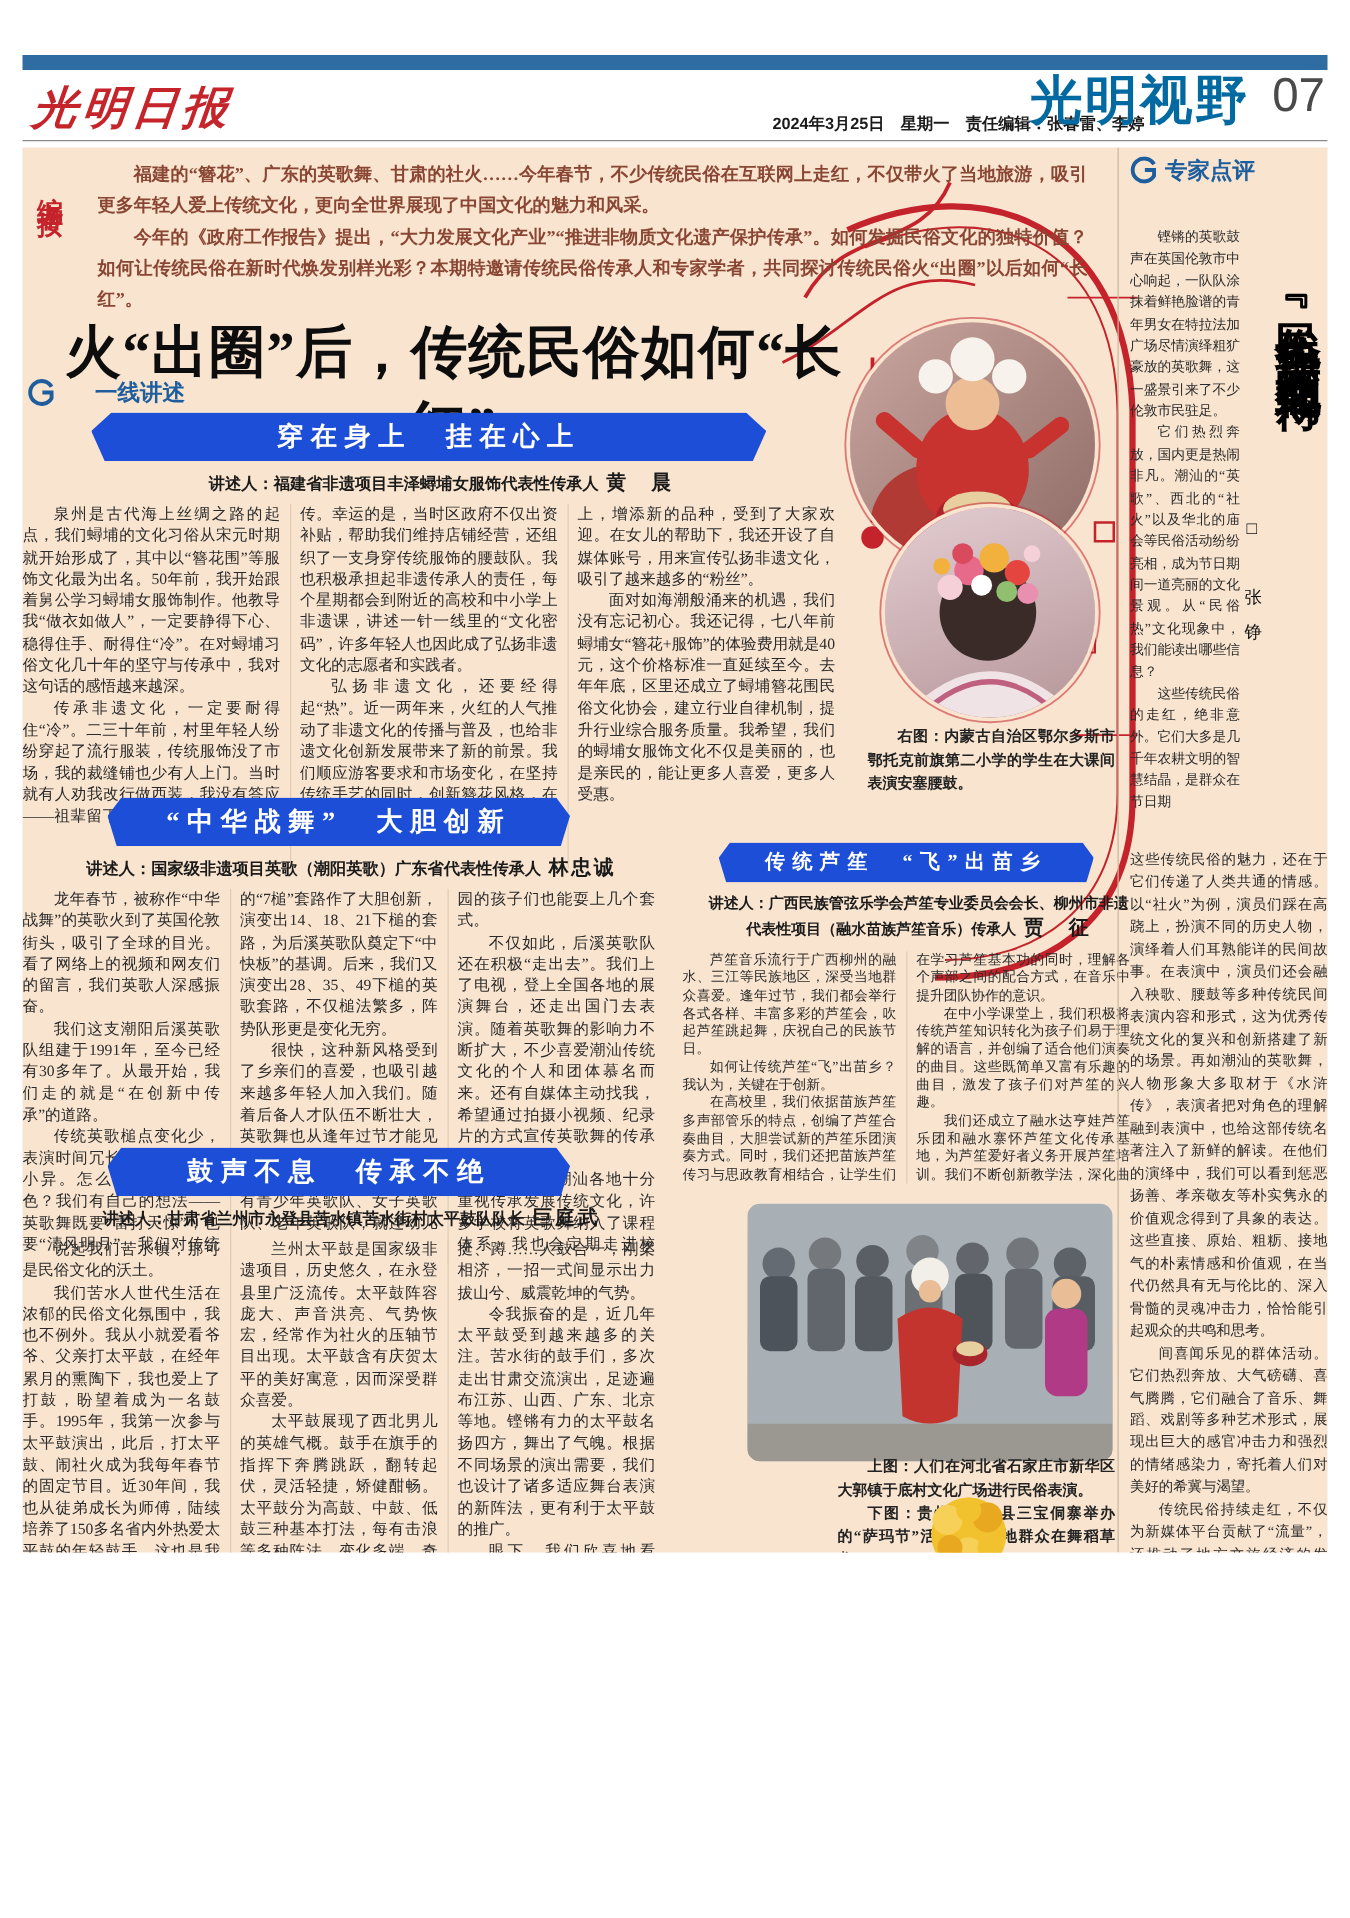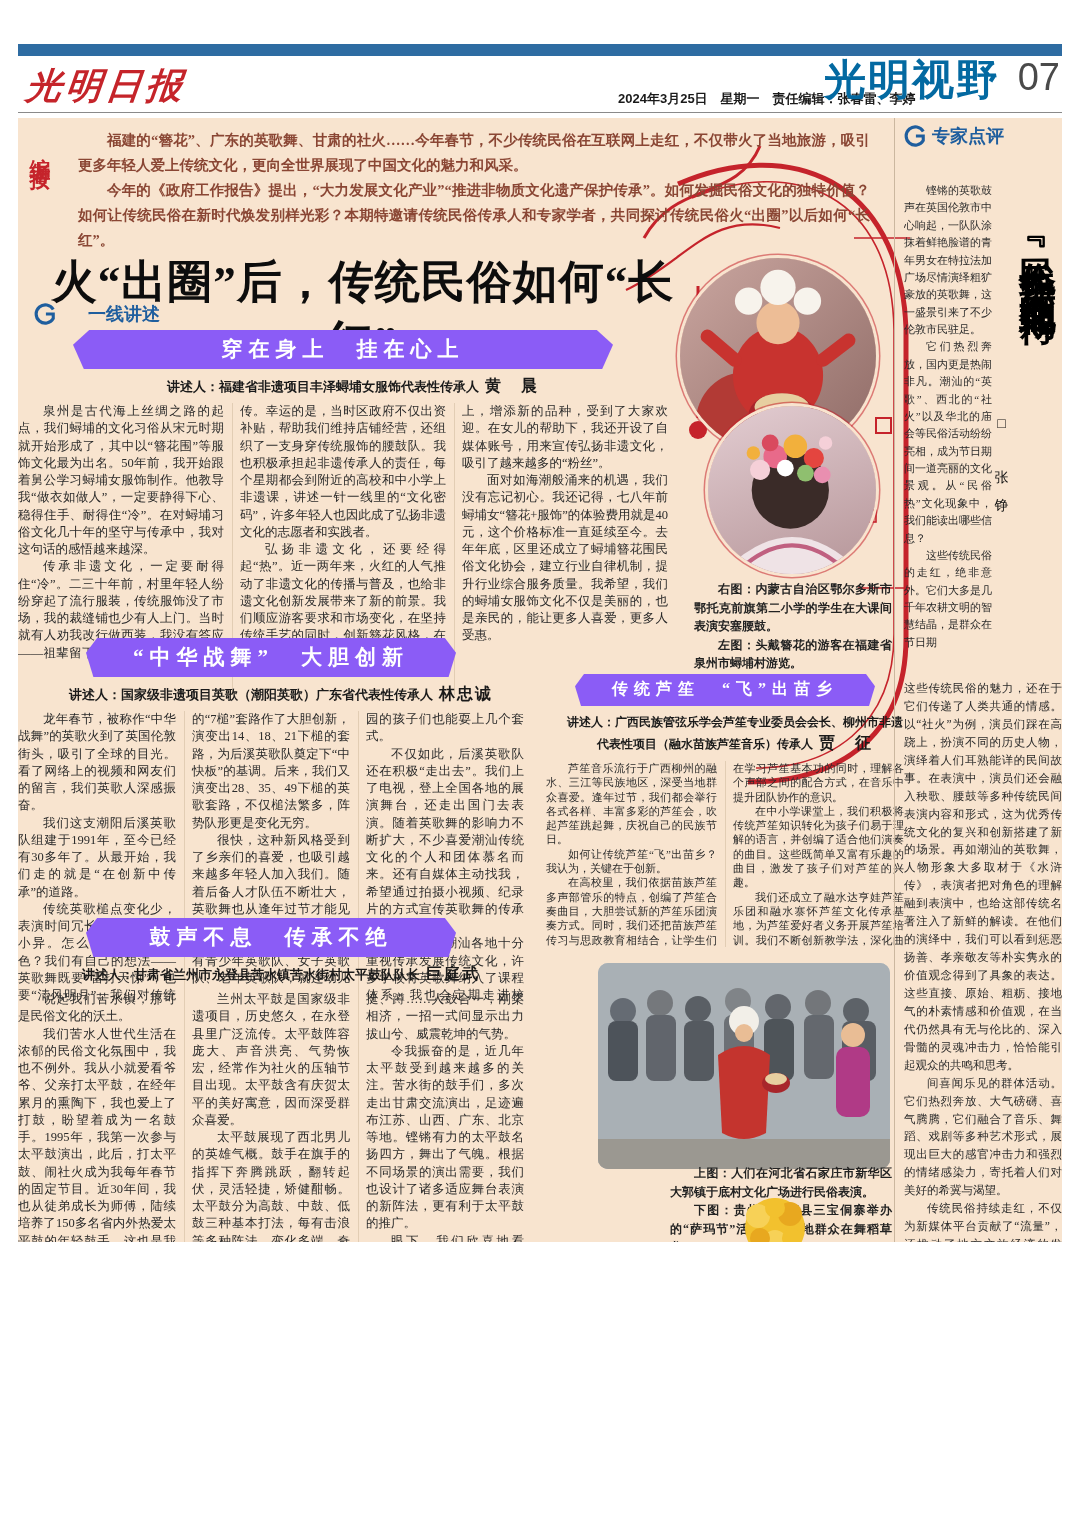--- a/index.html
+++ b/index.html
@@ -21,25 +21,25 @@
   .ed-label{position:absolute;left:8px;top:22px;width:28px;writing-mode:vertical-rl;
             color:#c5232b;font-weight:900;font-size:21px;letter-spacing:6px;}
   .ed-text{position:absolute;left:60px;top:10px;width:792px;color:#8a4634;font-size:14.5px;
            line-height:1.72;text-align:justify;font-weight:600;}
   .ed-text p{margin:0;text-indent:2em;}
   
   .headline{position:absolute;left:0;top:104px;width:690px;text-align:center;font-size:45px;
             font-weight:900;color:#0d0d0d;letter-spacing:1px;}
   .lead-label,.expert-label{display:flex;align-items:center;gap:6px;color:#1f5e9e;
             font-weight:900;font-size:18px;font-family:"Liberation Sans",sans-serif;}
-  .lead-label{position:absolute;left:16px;top:184px;gap:32px;}
+  .lead-label{position:absolute;left:4px;top:184px;gap:32px;}
   .gicon{width:22px;height:22px;flex:0 0 auto;}
   
   .article{position:absolute;}
-  .banner{margin:0 auto;background:#8b5cf6;color:#fff;text-align:center;font-weight:900;
+  .banner{margin:0 auto;background:#1d4ed8;color:#fff;text-align:center;font-weight:900;
           font-size:21px;letter-spacing:6px;padding:5px 0 6px;
           clip-path:polygon(3% 0,97% 0,100% 38%,98% 100%,2% 100%,0 38%);}
   .byline{text-align:center;font-size:13px;font-weight:bold;margin:7px 0 6px;color:#1a1a1a;padding-left:20px;}
   .speaker{font-size:16px;font-weight:900;letter-spacing:2px;margin-left:6px;}
   .body{column-gap:16px;column-rule:1px solid #e2cdb4;text-align:justify;overflow:hidden;}
   .body p{margin:0;text-indent:2em;}
   .art1{left:0;top:212px;width:650px;}
   .art1 .banner{width:540px;}
   .art1 .body{column-count:3;height:292px;font-size:12.5px;line-height:1.38;}
   .art2{left:0;top:520px;width:506px;}
@@ -217,21 +217,20 @@
           <circle cx="46" cy="37" r="5" fill="#ffffff"></circle>
         <circle cx="68" cy="41" r="5" fill="#e98fb0"></circle>
           <circle cx="37" cy="22" r="5" fill="#d94a5e"></circle>
         <circle cx="70" cy="22" r="4" fill="#f5d0d8"></circle>
           <circle cx="27" cy="28" r="4" fill="#f2b03c"></circle>
       </svg>
     </div>
 
     <div class="caps1">
       <p><b>右图：</b><span>内蒙古自治区鄂尔多斯市鄂托克前旗第二小学的学生在大课间表演安塞腰鼓。</span></p>
-      <p><b>左图：</b><span>头戴簪花的游客在福建省泉州市蟳埔村游览。</span></p>
     </div>
 
     <div class="photo-crowd">
       <svg viewBox="0 0 292 206" width="100%" height="100%">
         <rect width="292" height="206" fill="#a9b0b5"></rect>
         <g opacity="0.85">
           <circle cx="25" cy="48" r="13" fill="#5a6068"></circle>
             <circle cx="62" cy="40" r="13" fill="#6d6f73"></circle>
           <circle cx="100" cy="46" r="13" fill="#4d5258"></circle>
             <circle cx="140" cy="38" r="13" fill="#7a7d80"></circle>

